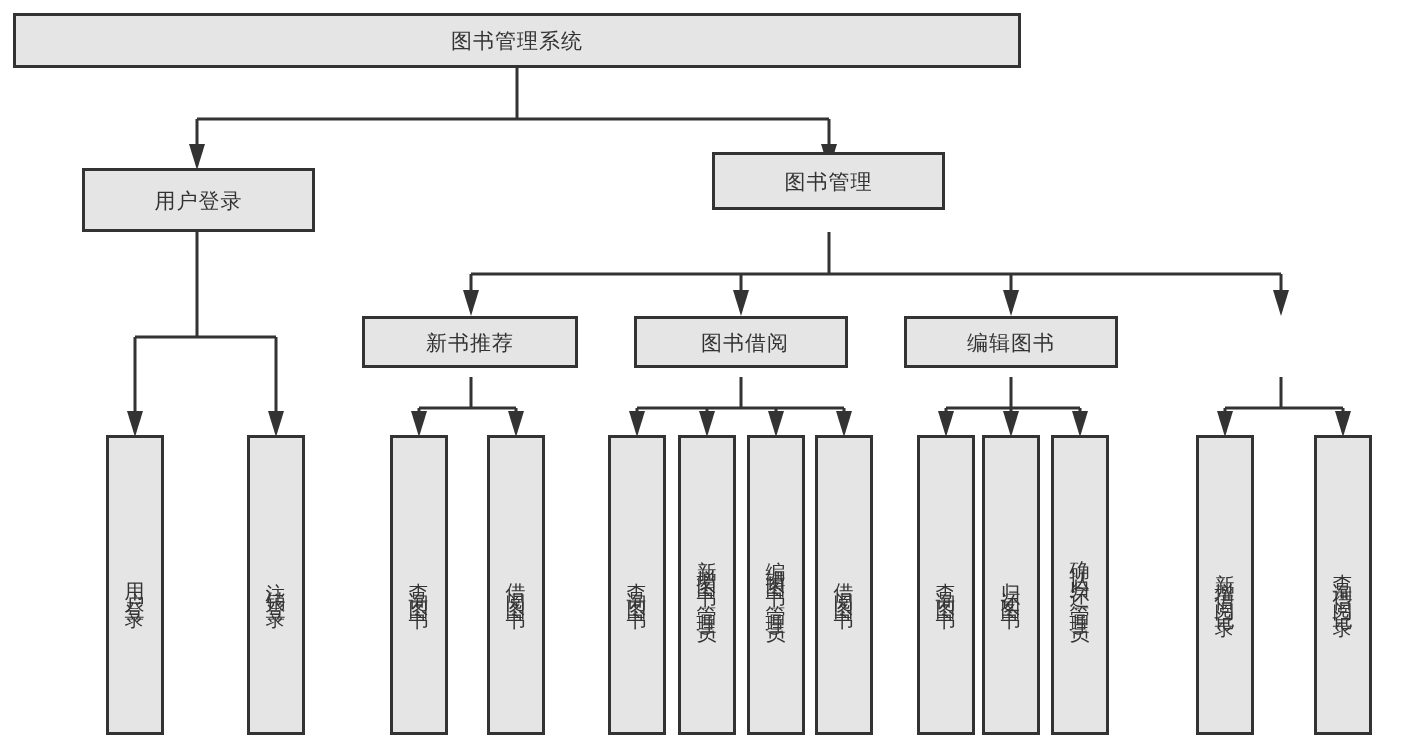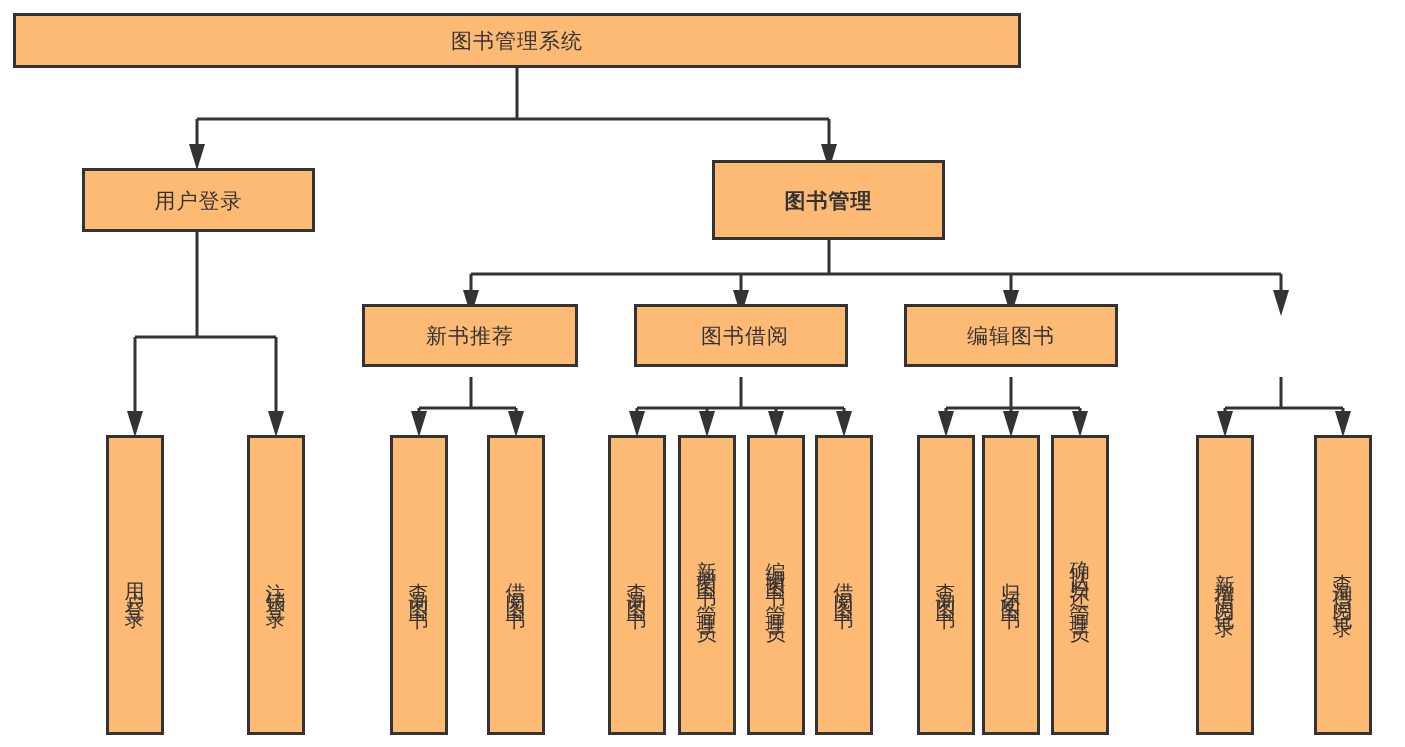--- a/index.html
+++ b/index.html
@@ -13,21 +13,21 @@
   }
   .connectors {
     position: absolute;
     left: 0; top: 0;
     width: 1405px; height: 747px;
     pointer-events: none;
   }
   .box {
     position: absolute;
     box-sizing: border-box;
-    background: #fdba74;
+    background: #e5e5e5;
     border: 3px solid #333333;
     color: #333333;
     display: flex;
     align-items: center;
     justify-content: center;
     text-align: right;
   }
   .hlabel {
     font-size: 21px;
     line-height: 1;
@@ -38,22 +38,22 @@
     writing-mode: vertical-rl;
     text-orientation: mixed;
     font-size: 20px;
     line-height: 1;
     letter-spacing: 9px;
     white-space: nowrap;
   }
   
   .n-root  { left: 13px;  top: 13px;  width: 1008px; height: 55px; }
   .n-l2a   { left: 82px;  top: 168px; width: 233px;  height: 64px; }
-  .n-l2b   { left: 712px; top: 160px; width: 233px;  height: 80px; font-weight: bold; }
-  .n-l3    { top: 304px;  height: 63px; width: 216px; }
+  .n-l2b   { left: 712px; top: 152px; width: 233px;  height: 58px; }
+  .n-l3    { top: 316px;  height: 52px; width: 216px; }
   .n-l3a   { left: 362px; }
   .n-l3b   { left: 634px; width: 214px; padding-left: 8px; }
   .n-l3c   { left: 904px; width: 214px; }
   .n-l3d   { left: 1174px; width: 214px; }
   .leaf    { top: 435px; height: 300px; width: 58px; }
   .lf1a { left: 106px; }  .lf1b { left: 247px; }
   .lf2a { left: 390px; }  .lf2b { left: 487px; }
   .lf3a { left: 608px; }  .lf3b { left: 678px; }
   .lf3c { left: 747px; }  .lf3d { left: 815px; }
   .lf4a { left: 917px; }  .lf4b { left: 982px; }  .lf4c { left: 1051px; }

